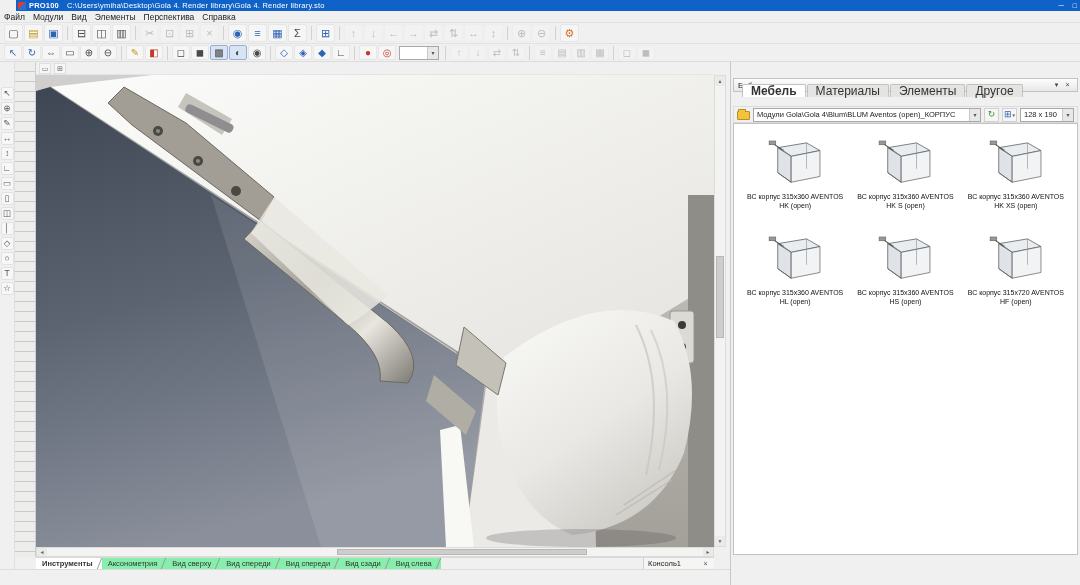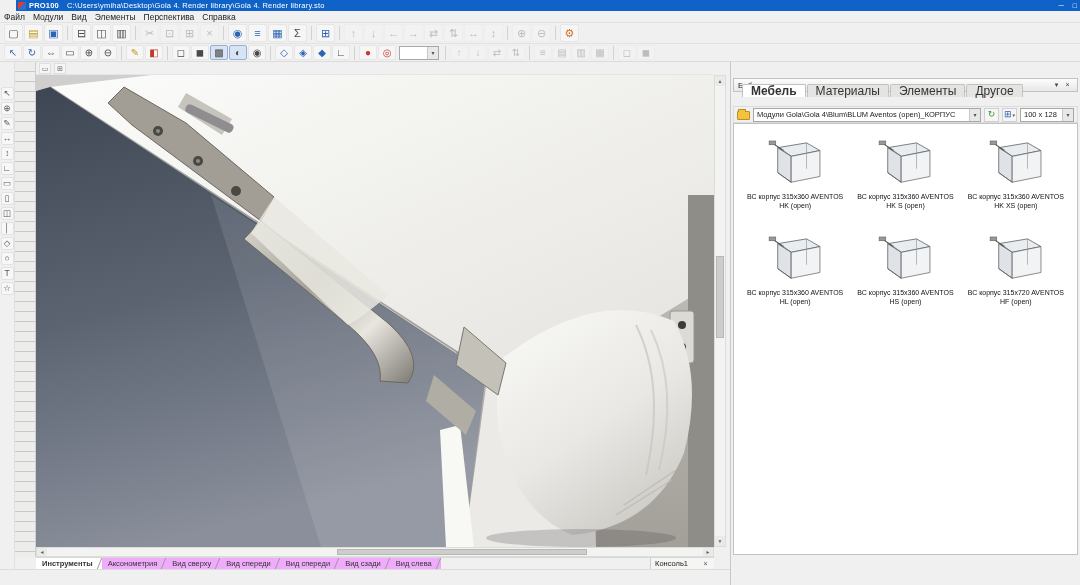--- a/index.html
+++ b/index.html
@@ -57,24 +57,24 @@
   .sb-arrow { position:absolute; display:flex; align-items:center; justify-content:center; font-size:5px; color:#666; background:#eaeae8; }
   .vscroll .sb-arrow { left:0; width:10px; height:10px; }
   .vscroll .up { top:0; } .vscroll .down { bottom:0; }
   .hscroll .sb-arrow { top:0; width:10px; height:8px; }
   .hscroll .left { left:0; } .hscroll .right { right:0; }
   .vthumb { position:absolute; left:1px; width:8px; top:180px; height:82px; background:#cdcdcb; border:1px solid #b7b7b5; }
   .hthumb { position:absolute; top:1px; height:6px; left:300px; width:250px; background:#cdcdcb; border:1px solid #b7b7b5; }
 
   
   .tabsrow { position:absolute; left:36px; top:557px; width:678px; height:12px; background:#f0f0f0; display:flex; align-items:stretch; font-size:7.5px; border-top:1px solid #d8d8d8; }
-  .vtab { position:relative; padding:0 9px 0 6px; line-height:11px; color:#333; background:#f0abfc; }
+  .vtab { position:relative; padding:0 9px 0 6px; line-height:11px; color:#333; background:#86efac; }
   .vtab::after { content:""; position:absolute; right:2px; top:0; bottom:0; width:1px; background:#9a9a9a; transform:skewX(-22deg); }
   .vtab.active { background:#ffffff; font-weight:bold; }
-  .console-area { margin-left:auto; display:flex; align-items:center; gap:13px; padding:0 4px; border-left:1px solid #d0d0d0; background:#f5f5f3; }
+  .console-area { margin-left:auto; display:flex; align-items:center; gap:20px; padding:0 4px; border-left:1px solid #d0d0d0; background:#f5f5f3; }
   .console-tab { font-size:7.5px; line-height:11px; }
   .console-close { font-size:7px; color:#555; width:9px; text-align:center; }
 
   .statusbar { position:absolute; left:0; top:569px; width:730px; height:16px; background:#f0f0f0; border-top:1px solid #dcdcdc; }
 
   
   .panel { position:absolute; left:730px; top:62px; width:350px; height:523px; background:#f0f0f0; border-left:1px solid #c8c8c8; }
   .phead { position:absolute; top:16px; left:2px; right:2px; height:14px; background:linear-gradient(#fdfdfd,#e7e7e7); border:1px solid #c2c2c2; display:flex; align-items:center; font-size:8px; padding:0 4px; }
   .phead .ptitle { flex:1; }
   .ph-btn { width:11px; text-align:center; font-size:7px; color:#444; line-height:12px; }
@@ -439,21 +439,21 @@
       <span class="arrow">▾</span>
     </span>
     <span class="small-btn">
         <span class="g g-green">↻</span>
       </span>
     <span class="small-btn">
         <span class="g g-blue">⊞</span>
         <span class="mini-arrow">▾</span>
       </span>
     <span class="combo size-combo">
-      <span class="val">100 x 128</span>
+      <span class="val">128 x 190</span>
       <span class="arrow">▾</span>
     </span>
   </div>
   <div class="pcontent">
     <div class="lib-grid">
 
         <div class="lib-item">
           <svg class="lib-thumb" viewBox="0 0 64 50" width="62" height="48">
             <polygon points="14,8 44,3 58,11 28,17" fill="#e8edf2" stroke="#5a5a5a" stroke-width="0.8"></polygon>
             <polygon points="14,8 28,17 28,44 14,34" fill="#dfe3e8" stroke="#5a5a5a" stroke-width="0.8"></polygon>

